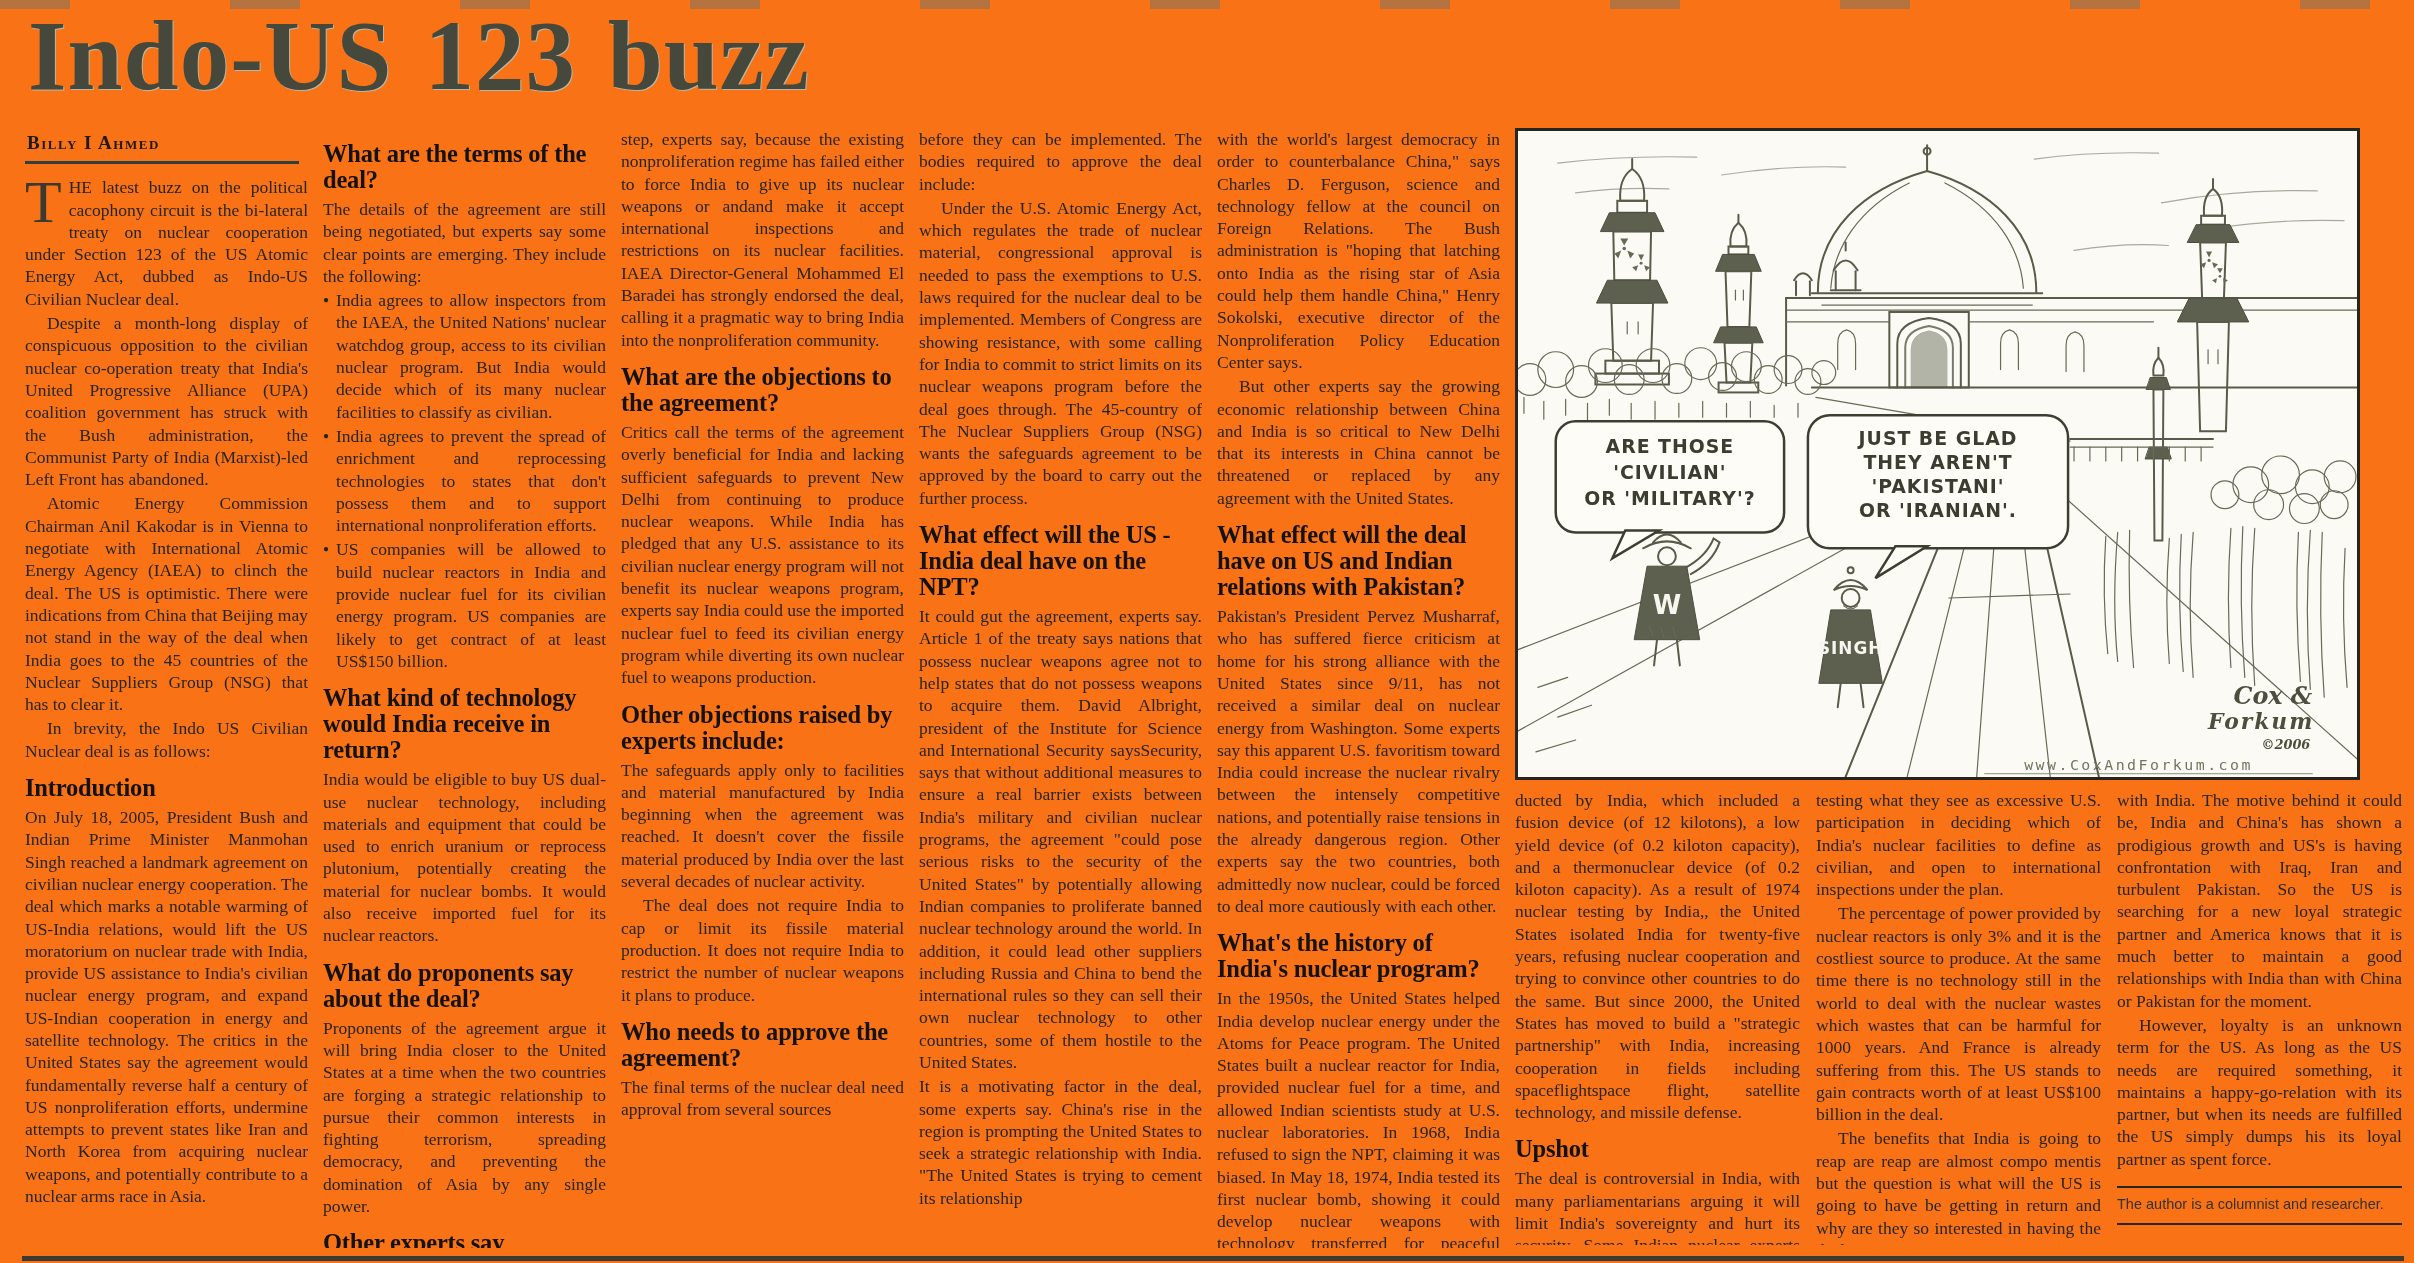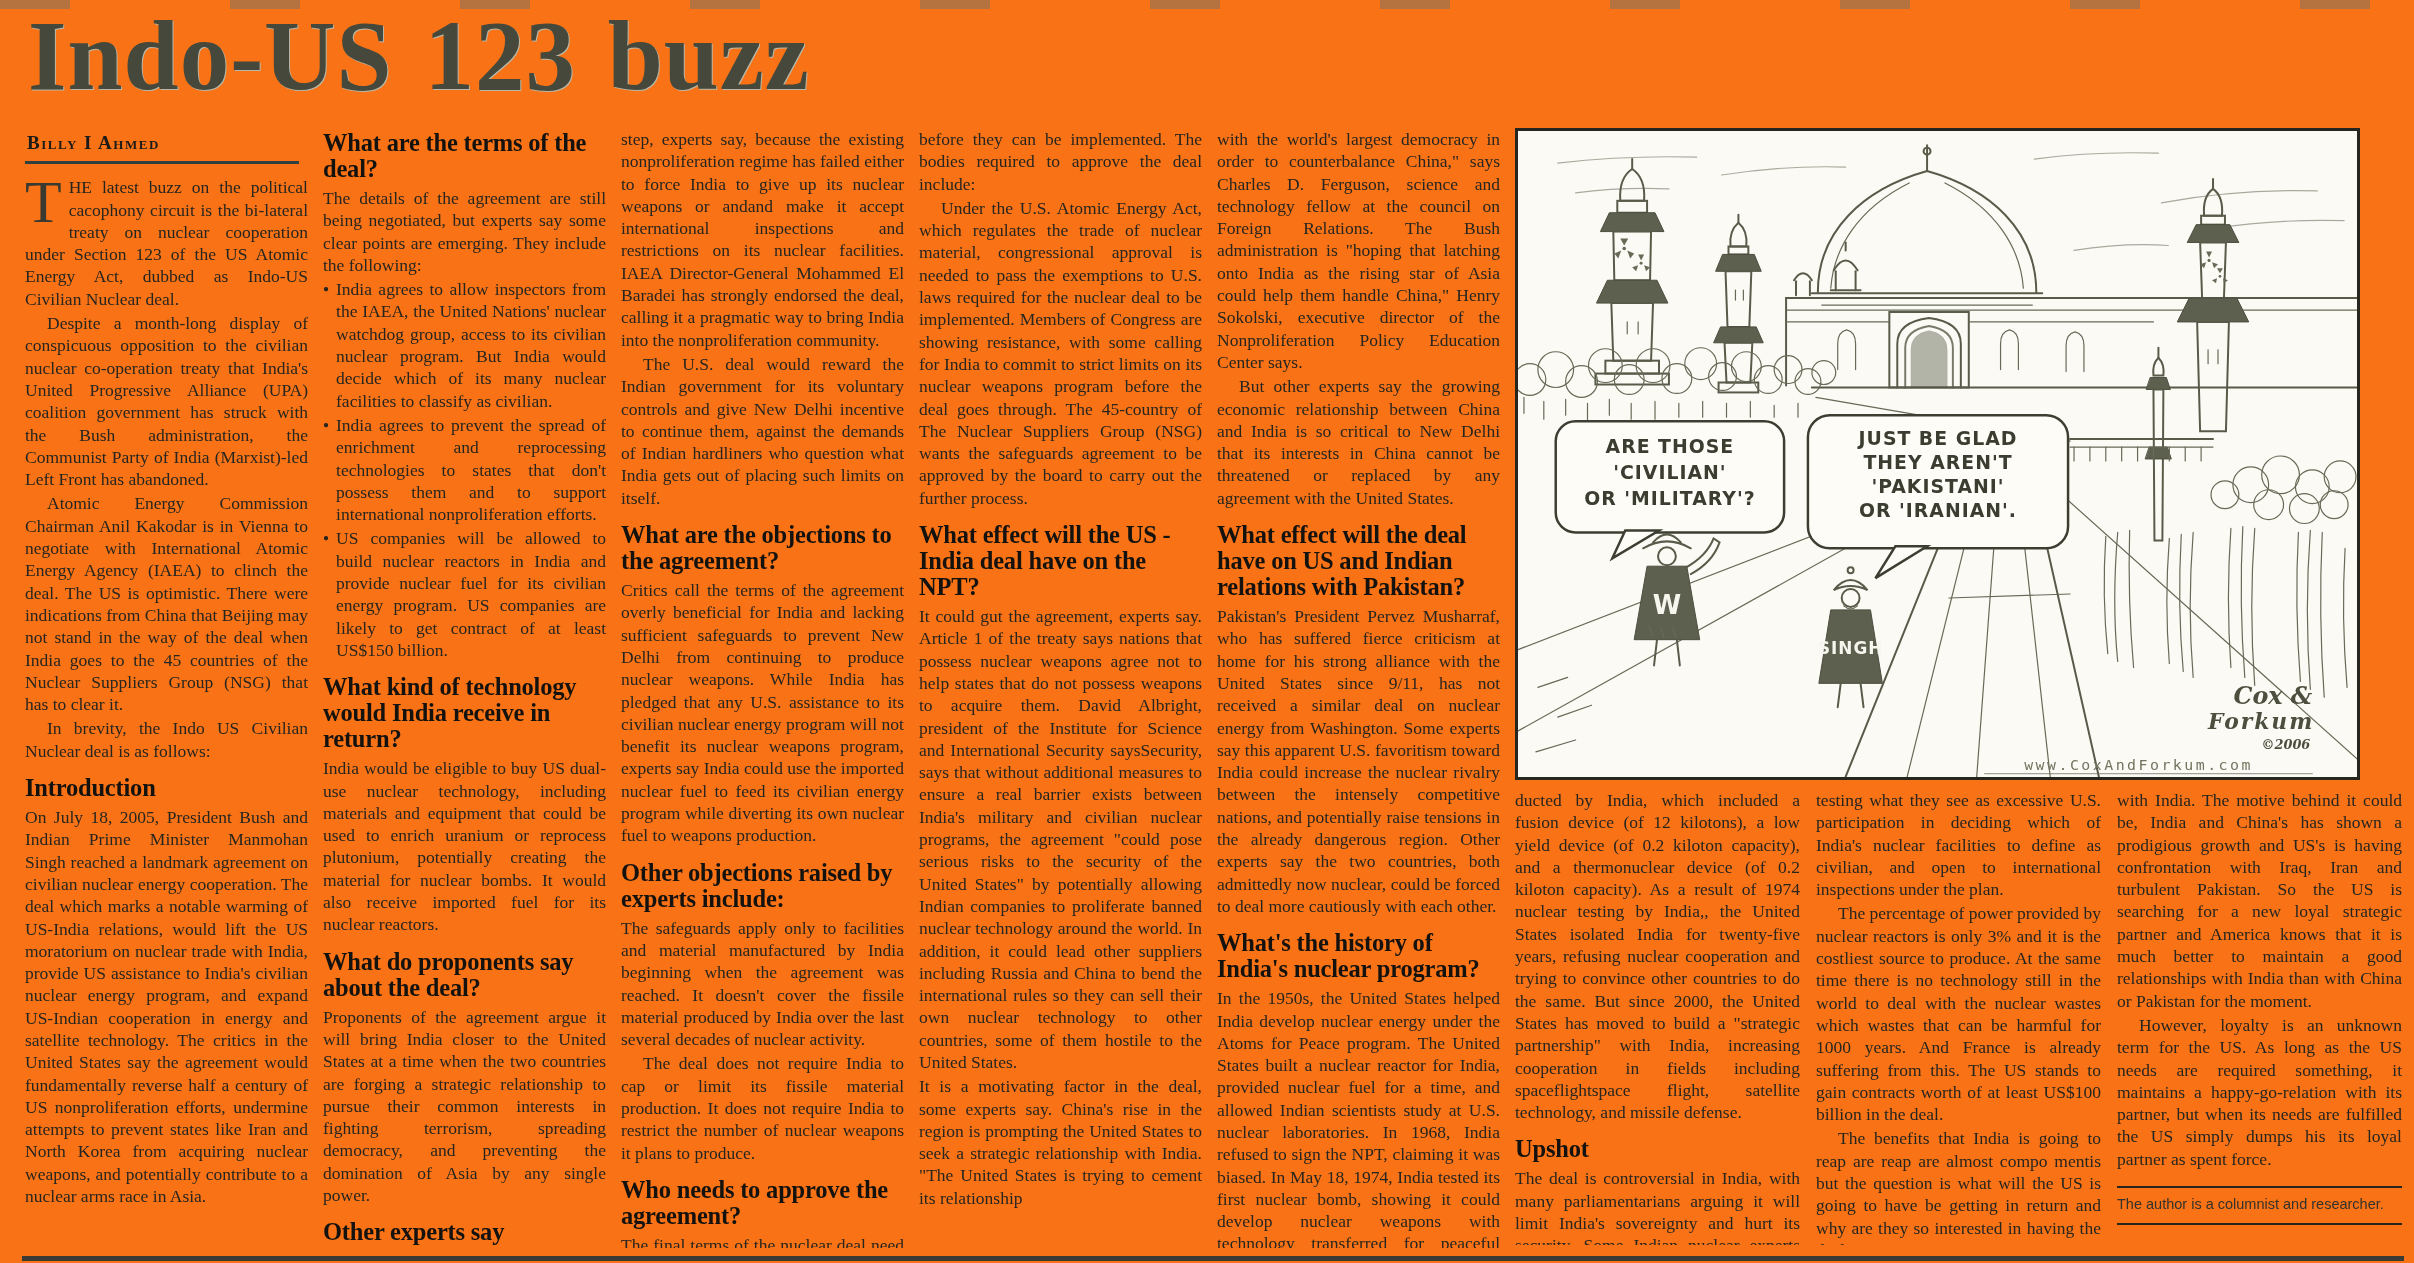--- a/index.html
+++ b/index.html
@@ -9,21 +9,21 @@
         background:repeating-linear-gradient(90deg,#70726a 0 70px,transparent 70px 230px);}
   .headline{position:absolute;top:4px;left:28px;margin:0;font-size:99px;font-weight:700;
         color:#45483a;letter-spacing:1px;word-spacing:6px;line-height:1.05;
         text-shadow:1px 1px 0 #b9b8a8;}
   .content{position:absolute;top:128px;left:25px;width:2378px;height:1120px;display:flex;gap:15px;}
   .col{width:283px;flex:0 0 283px;overflow:hidden;text-align:justify;font-size:17.5px;line-height:22.3px;}
   .col p{margin:0 0 2px 0;}
   .col p.pi{text-indent:22px;}
   .hd{font-weight:700;font-size:24.5px;line-height:26px;margin:13px 0 5px 0;color:#14120e;
       letter-spacing:-.2px;text-align:left;}
-  .col > .hd:first-child{margin-top:2px;}
+  .col > .hd:first-child{margin-top:13px;}
   .byline-wrap{font-size:19px;font-weight:700;letter-spacing:1.5px;font-variant:small-caps;
       color:#1c1b17;border-bottom:3px solid #31403f;padding:4px 0 7px 2px;margin-bottom:12px;width:96%;}
   .dropcap{float:left;font-size:60px;line-height:46px;padding:3px 7px 0 0;color:#3a3a30;}
   .bullet{display:flex;gap:7px;margin:0 0 2px 0;}
   .bullet .dot{flex:0 0 auto;font-size:10px;line-height:22.3px;}
   .bullet .btxt{flex:1 1 auto;}
   .right-zone{flex:0 0 887px;width:887px;display:flex;flex-direction:column;}
   .cartoon{width:839px;height:646px;background:#fbfaf4;border:3px solid #26261f;margin-bottom:9px;}
   .cartoon svg{display:block;width:100%;height:100%;}
   .bottom-cols{display:flex;gap:14px;height:456px;justify-content:space-between;}
@@ -79,21 +79,20 @@
           <span class="btxt">US companies will be allowed to build nuclear reactors in India and provide nuclear fuel for its civilian energy program. US companies are likely to get contract of at least US$150 billion.</span>
         </div>
         <div class="hd">What kind of technology would India receive in return?</div>
         <p class="p">India would be eligible to buy US dual-use nuclear technology, including materials and equipment that could be used to enrich uranium or reprocess plutonium, potentially creating the material for nuclear bombs. It would also receive imported fuel for its nuclear reactors.</p>
         <div class="hd">What do proponents say about the deal?</div>
         <p class="p">Proponents of the agreement argue it will bring India closer to the United States at a time when the two countries are forging a strategic relationship to pursue their common interests in fighting terrorism, spreading democracy, and preventing the domination of Asia by any single power.</p>
         <div class="hd">Other experts say</div>
       </div>
     <div class="col">
         <p class="p">step, experts say, because the existing nonproliferation regime has failed either to force India to give up its nuclear weapons or andand make it accept international inspections and restrictions on its nuclear facilities. IAEA Director-General Mohammed El Baradei has strongly endorsed the deal, calling it a pragmatic way to bring India into the nonproliferation community.</p>
-        <p class="pi">The U.S. deal would reward the Indian government for its voluntary controls and give New Delhi incentive to continue them, against the demands of Indian hardliners who question what India gets out of placing such limits on itself.</p>
         <div class="hd">What are the objections to the agreement?</div>
         <p class="p">Critics call the terms of the agreement overly beneficial for India and lacking sufficient safeguards to prevent New Delhi from continuing to produce nuclear weapons. While India has pledged that any U.S. assistance to its civilian nuclear energy program will not benefit its nuclear weapons program, experts say India could use the imported nuclear fuel to feed its civilian energy program while diverting its own nuclear fuel to weapons production.</p>
         <div class="hd">Other objections raised by experts include:</div>
         <p class="p">The safeguards apply only to facilities and material manufactured by India beginning when the agreement was reached. It doesn't cover the fissile material produced by India over the last several decades of nuclear activity.</p>
         <p class="pi">The deal does not require India to cap or limit its fissile material production. It does not require India to restrict the number of nuclear weapons it plans to produce.</p>
         <div class="hd">Who needs to approve the agreement?</div>
         <p class="p">The final terms of the nuclear deal need approval from several sources</p>
       </div>
     <div class="col">
         <p class="p">before they can be implemented. The bodies required to approve the deal include:</p>

